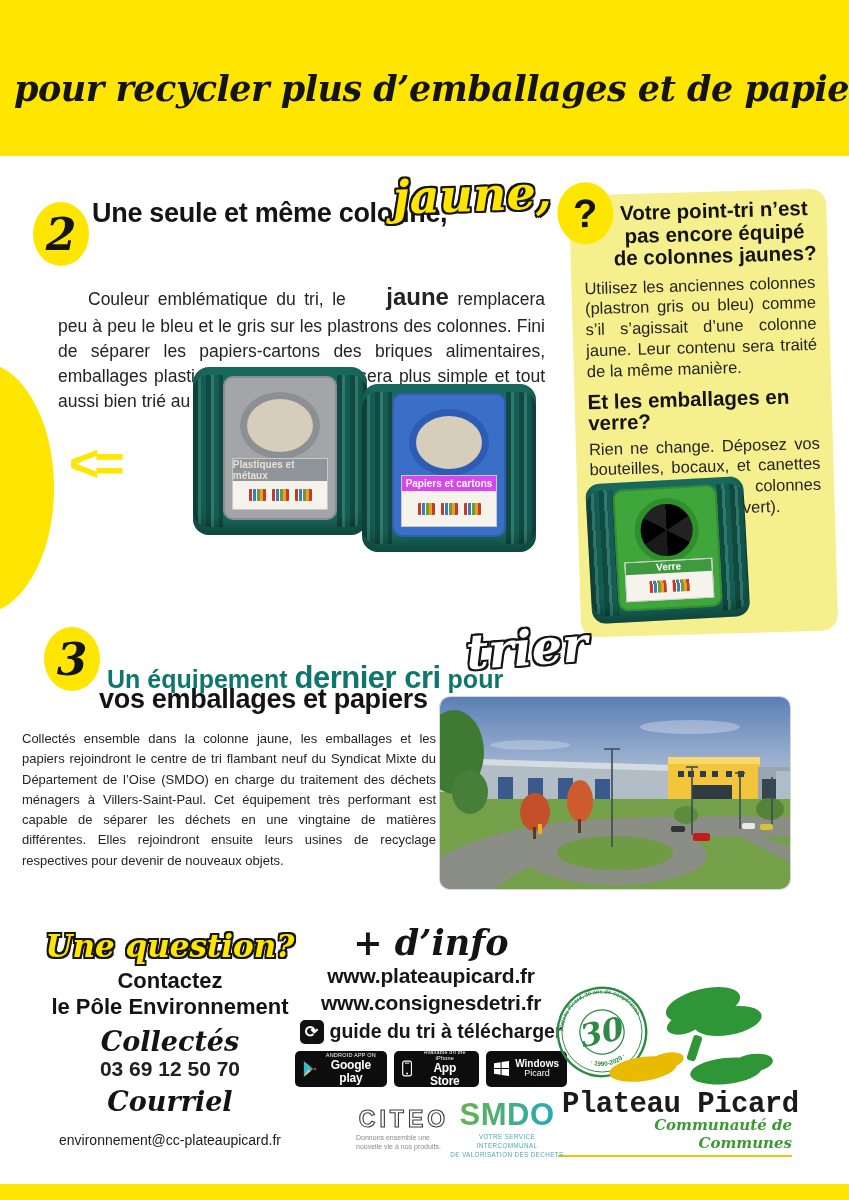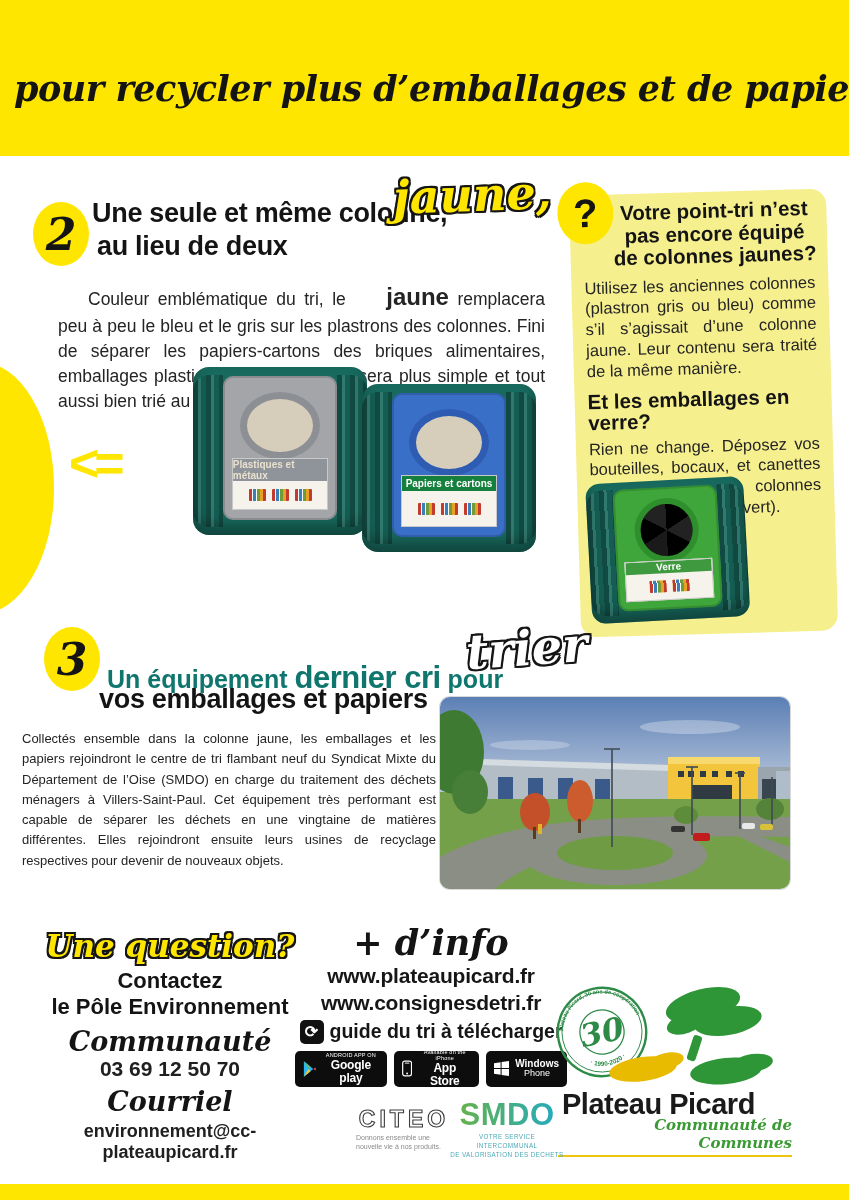--- a/index.html
+++ b/index.html
@@ -62,21 +62,21 @@
   .bin--blue .bin-front { background:#3a6fc8; }
   .bin-hole { position:absolute; left:15%; right:15%; top:11%; height:37%; border-radius:50%;
               background:#d6cdba; }
   .bin--gray .bin-hole { border:7px solid #8c8f94; }
   .bin--blue .bin-hole { border:7px solid #2d5cb2; }
   .bin-panel { position:absolute; left:8%; right:8%; top:57%; bottom:7%; background:#f5f3ec;
                border:1px solid #c9c9c9; display:flex; flex-direction:column; overflow:hidden; }
   .bin-label { flex:0 0 30%; display:flex; align-items:center; justify-content:center;
                font-size:10px; font-weight:700; }
   .bin--gray .bin-label { background:#8f939a; color:#e9e1cd; }
-  .bin--blue .bin-label { background:#15803d; color:#ffffff;text-align:center; }
+  .bin--blue .bin-label { background:#d946ef; color:#ffffff;text-align:center; }
   .pictos { flex:1 1 auto; display:flex; gap:6px; align-items:center; justify-content:center; }
   .picto { width:17px; height:12px; border-radius:1px;
     background:repeating-linear-gradient(90deg,#c23b2e 0 3px,#fff 3px 4px,#3a7fb5 4px 7px,#fff 7px 8px,#6f9b3a 8px 11px,#e7a123 11px 14px); }
 
   
   #qbox { position:absolute; left:575px; top:192px; width:257px; height:442px; background:#F6EF8D;
           border-radius:16px; transform:rotate(-1.6deg); }
   #q-circle { position:absolute; left:-12px; top:-13px; width:56px; height:62px; background:#FFE600;
               border-radius:50%; display:flex; align-items:center; justify-content:center;
               font-size:40px; font-weight:800; color:#141414; }
@@ -108,21 +108,21 @@
   
   #photo { position:absolute; left:440px; top:697px; width:350px; height:192px; border-radius:10px;
            overflow:hidden; box-shadow:0 0 0 1px #d9d9d9; }
 
   
   #contact { position:absolute; left:25px; top:928px; width:290px; text-align:center; }
   #contact .script-title { font-size:31px; }
   .c-bold { font-size:22px; font-weight:700; line-height:1.2; color:#141414; }
   .c-script { font-size:27px; margin-top:5px; color:#141414; }
   .c-val { font-size:21px; font-weight:600; color:#202020; }
-  #contact-email { font-size:18px; font-weight:700; margin-top:4px; }
+  #contact-email { font-size:14px; font-weight:400; margin-top:15px; }
 
   
   #info { position:absolute; left:295px; top:922px; width:272px; text-align:center; }
   #info-title { font-size:35px; color:#141414; }
   .url { font-size:21px; font-weight:800; line-height:1.28; color:#161616; letter-spacing:-0.2px; }
   #guide-row { display:flex; align-items:center; justify-content:center; gap:6px; margin-top:3px; }
   #guide-icon { width:24px; height:24px; background:#111; border-radius:5px; color:#fff;
                 display:flex; align-items:center; justify-content:center; font-size:16px; font-weight:700; }
   #guide-label { font-size:19.5px; font-weight:800; color:#161616; }
   #badges { display:flex; justify-content:center; gap:7px; margin-top:7px; }
@@ -131,21 +131,21 @@
   .badge-txt { display:flex; flex-direction:column; align-items:center; line-height:1.05; }
   .badge-top { font-size:5.5px; letter-spacing:.2px; }
   .badge-bottom { font-size:12px; font-weight:700; letter-spacing:-0.2px; }
   .badge-win1 { font-size:10px; font-weight:700; }
   .badge-win2 { font-size:9px; }
 
   
   #stamp { position:absolute; left:556px; top:986px; width:92px; height:92px; transform:rotate(-12deg); }
   #pp-blobs { position:absolute; left:598px; top:983px; width:200px; height:110px; }
   #pp-name { position:absolute; left:562px; top:1088px; font-size:29px; font-weight:700;
-             letter-spacing:-0.5px; color:#1a1a1a; white-space:nowrap; }
+             letter-spacing:-0.5px; color:#1a1a1a; white-space:nowrap;font-family:Liberation Mono, monospace; }
   #pp-tagwrap { position:absolute; left:558px; top:1116px; width:234px; text-align:right;
                 border-bottom:2px solid #EFC50F; padding-bottom:3px;font-weight:bold; }
   #pp-tagline { font-family:"DejaVu Serif", serif; font-style:italic; font-size:15px; color:#3a9a33; }
 
   #citeo { position:absolute; left:350px; top:1106px; width:108px; text-align:center; }
   #citeo-name { font-size:23px; font-weight:700; letter-spacing:4px; color:transparent;
                 -webkit-text-stroke:1.1px #3c3c3c; }
   .citeo-tag { font-size:7px; color:#8a8a8a; line-height:1.3; text-align:left; margin-left:6px; }
 
   #smdo { position:absolute; left:448px; top:1097px; width:118px; text-align:center; }
@@ -163,21 +163,20 @@
     <div class="header-title script">pour recycler plus d’emballages et de papiers</div>
   </div>
 
   <div class="blob-left"></div>
 
   <div class="numcircle" id="num2">
     <span>2</span>
   </div>
   <div class="h2line" id="sec2-h1">Une seule et même colonne,</div>
   <div class="script outline-y" id="sec2-script">jaune,</div>
-  <div class="h2line" id="sec2-h2">au lieu de deux</div>
   <p id="sec2-p"><span>Couleur emblématique du tri, le </span><span class="big">jaune</span><span> remplacera peu à peu le bleu et le gris sur les plastrons des colonnes. Fini de séparer les papiers-cartons des briques alimentaires, emballages plastiques et métaux. Ce sera plus simple et tout aussi bien trié au final.</span></p>
 
   <div id="arrow">&lt;=</div>
   <div id="plus">+</div>
 
   <div class="bin bin--gray" id="bin-gray">
     <div class="bin-body"></div>
     <div class="bin-front">
       <div class="bin-hole"></div>
       <div class="bin-panel">
@@ -301,21 +300,21 @@
         <rect x="97" y="128" width="4" height="9" fill="#e0b custom" opacity="0"></rect>
         <rect x="98" y="127" width="4" height="10" fill="#e3b32a"></rect>
       </g>
     </svg>
   </figure>
 
   <div id="contact">
     <div class="script outline-y script-title" style="font-size:31px;font-style:italic;">Une question?</div>
     <div class="c-bold" style="margin-top:4px;">Contactez</div>
     <div class="c-bold">le Pôle Environnement</div>
-    <div class="script c-script">Communauté</div>
+    <div class="script c-script">Collectés</div>
     <div class="c-val">03 69 12 50 70</div>
     <div class="script c-script">Courriel</div>
     <div class="c-val" id="contact-email">environnement@cc-plateaupicard.fr</div>
   </div>
 
   <div id="info">
     <div class="script" id="info-title">+ d’info</div>
     <div class="url">www.plateaupicard.fr</div>
     <div class="url">www.consignesdetri.fr</div>
     <div id="guide-row">
@@ -348,21 +347,21 @@
       </div>
       <div class="badge">
         <svg width="15" height="15" viewBox="0 0 15 15">
           <polygon points="0,2.2 6.6,1.3 6.6,7 0,7" fill="#fff"></polygon>
           <polygon points="7.6,1.1 15,0 15,7 7.6,7" fill="#fff"></polygon>
           <polygon points="0,8 6.6,8 6.6,13.7 0,12.8" fill="#fff"></polygon>
           <polygon points="7.6,8 15,8 15,15 7.6,13.9" fill="#fff"></polygon>
         </svg>
         <span class="badge-txt">
           <span class="badge-win1">Windows</span>
-          <span class="badge-win2">Phone</span>
+          <span class="badge-win2">Picard</span>
         </span>
       </div>
     </div>
   </div>
 
   <div id="stamp">
     <svg width="92" height="92" viewBox="0 0 100 100">
       <defs>
         <path id="arcT" d="M 8,50 A 42,42 0 0 1 92,50"></path>
         <path id="arcB" d="M 13,50 A 37,37 0 0 0 87,50"></path>

